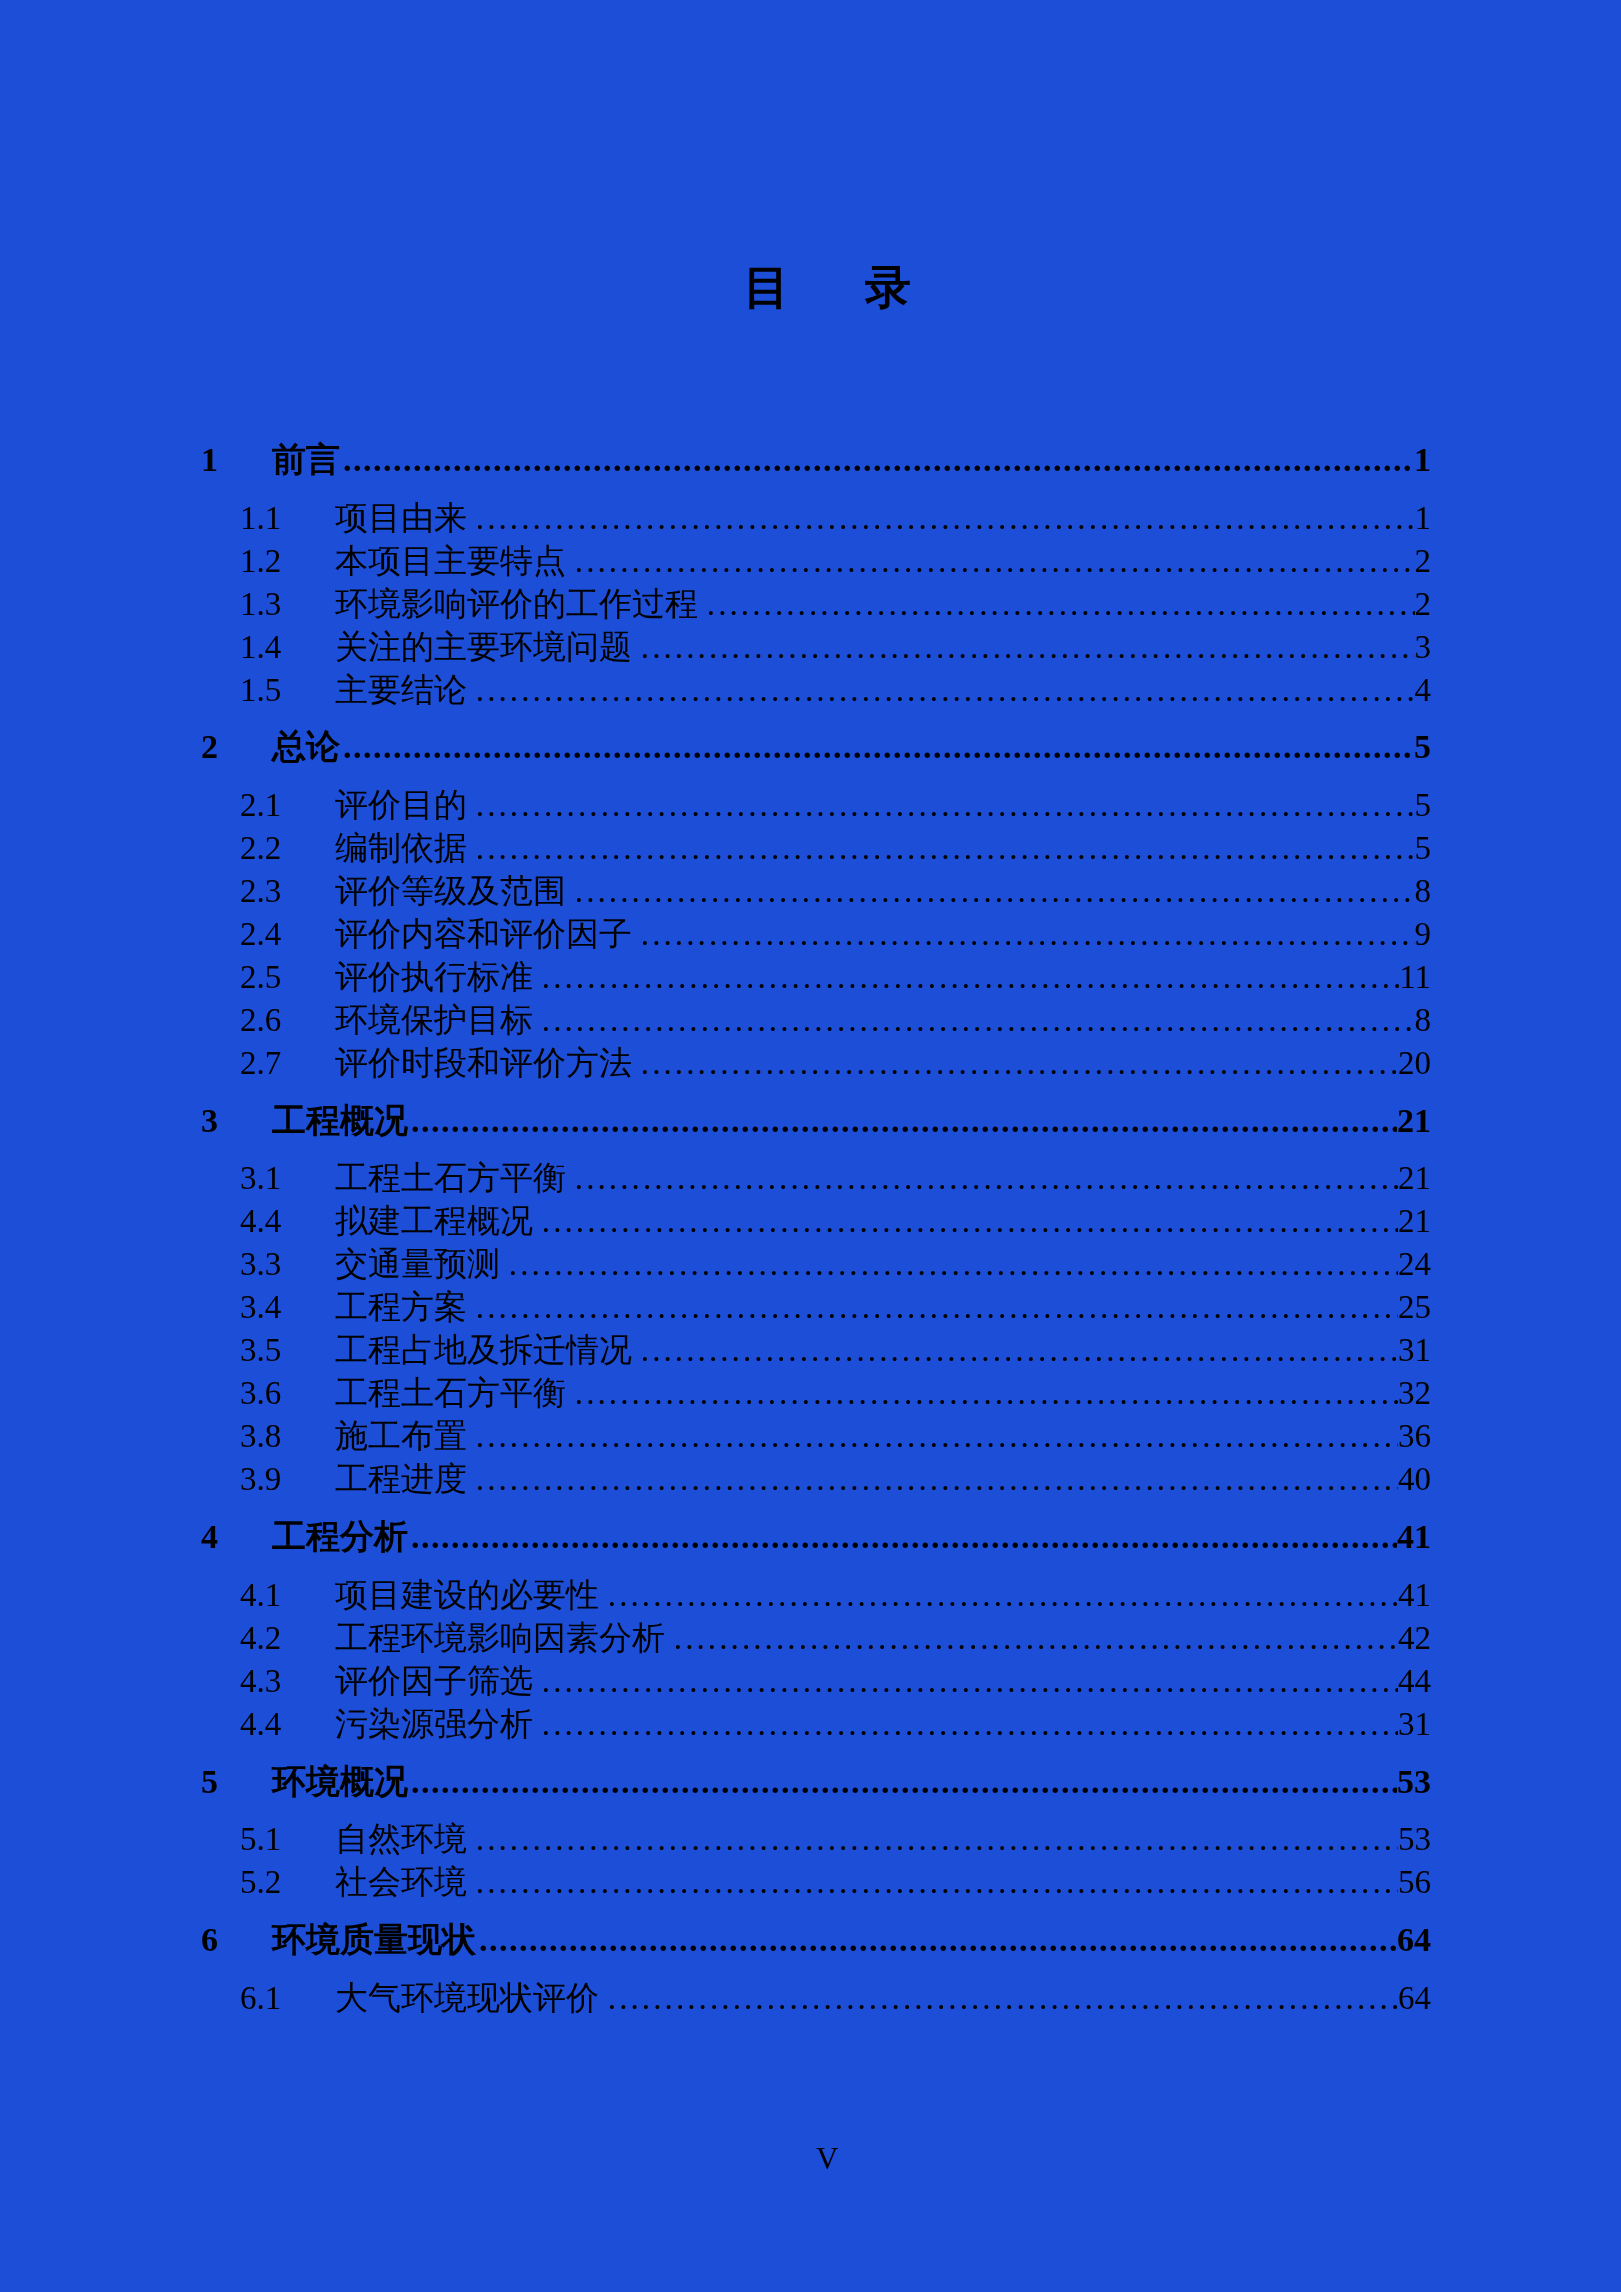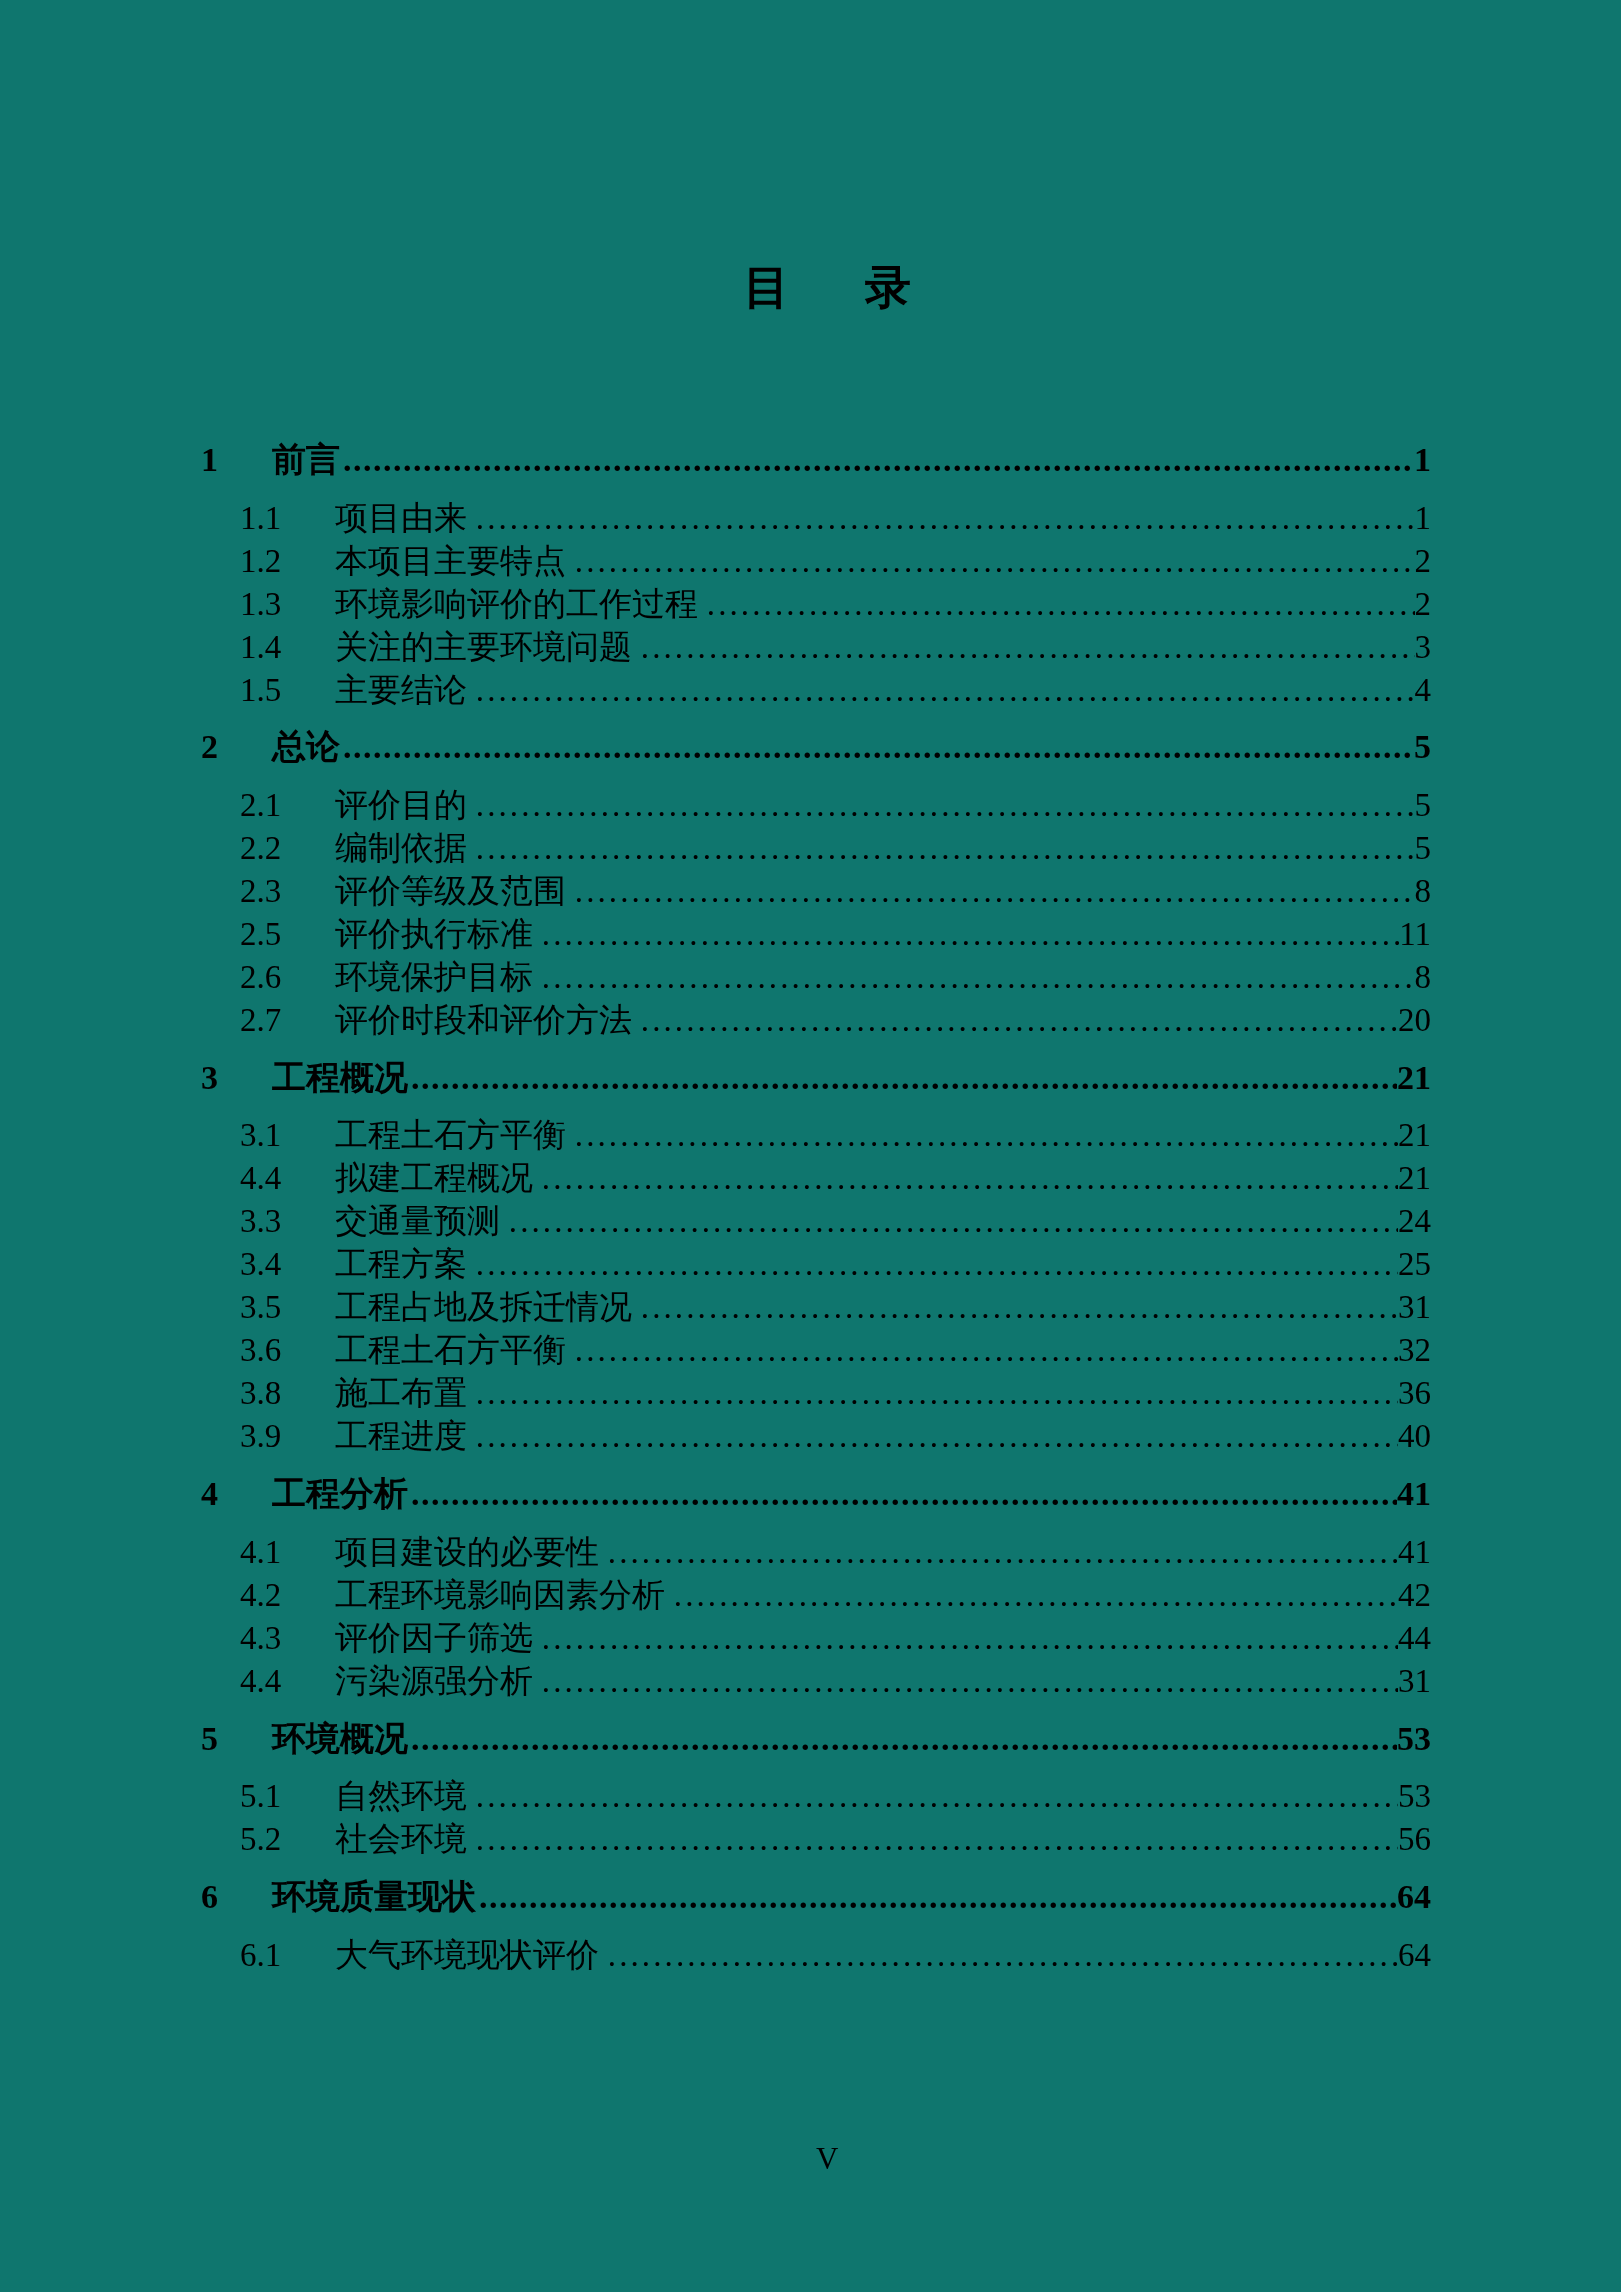--- a/index.html
+++ b/index.html
@@ -6,21 +6,21 @@
   html, body {
     width: 1621px; height: 2293px;
     background: #ffffff;
     overflow: hidden;
   }
   body {
     position: relative;
     font-family: "Liberation Serif", "DejaVu Serif", serif;
     color: #000000;
   }
-  .doc-page { position: absolute; inset: 0; background: #0f766e; }
+  .doc-page { position: absolute; inset: 0; background: #1d4ed8; }
 
   
   .doc-title {
     position: absolute;
     top: 257px; left: 0; width: 100%;
     text-align: center;
     font-size: 46px;
     font-weight: bold;
     transform: translateX(16.7px);
   }
@@ -141,20 +141,26 @@
     <span class="leader"></span>
     <span class="pg">5</span>
   </div>
       <div class="toc-row level-2">
     <span class="num">2.3</span>
     <span class="ttl">评价等级及范围</span>
     <span class="leader"></span>
     <span class="pg">8</span>
   </div>
       <div class="toc-row level-2">
+    <span class="num">2.4</span>
+    <span class="ttl">评价内容和评价因子</span>
+    <span class="leader"></span>
+    <span class="pg">9</span>
+  </div>
+      <div class="toc-row level-2">
     <span class="num">2.5</span>
     <span class="ttl">评价执行标准</span>
     <span class="leader"></span>
     <span class="pg">11</span>
   </div>
       <div class="toc-row level-2">
     <span class="num">2.6</span>
     <span class="ttl">环境保护目标</span>
     <span class="leader"></span>
     <span class="pg">8</span>

